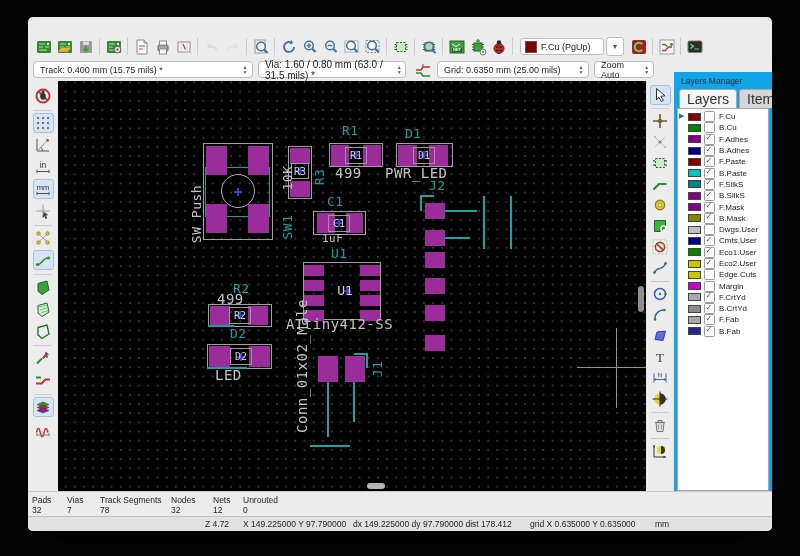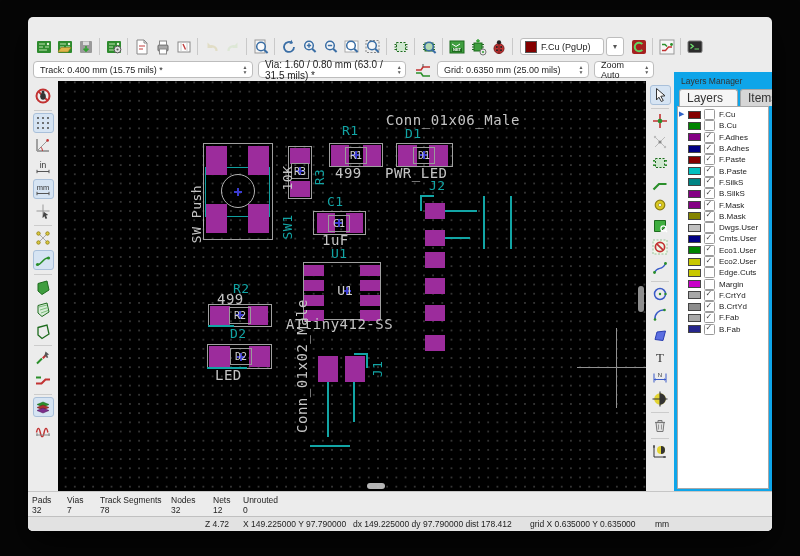--- a/index.html
+++ b/index.html
@@ -46,21 +46,21 @@
           font-family:"DejaVu Sans Mono",monospace;color:#d0d0d0;}
   .refplain{border:none;}
   .pcircle{position:absolute;border:1.5px solid #b0b0b0;border-radius:50%;box-sizing:border-box;}
   .crossv,.crossh{position:absolute;background:#3b3bd0;}
   .sbv{position:absolute;width:6px;border-radius:3px;background:#a8a8a8;opacity:.85;}
   .sbh{position:absolute;height:6px;border-radius:3px;background:#c9c9c9;opacity:.9;}
   
   #layers-panel{position:absolute;left:646px;top:55px;width:98px;height:419px;background:#0ea5e9;box-sizing:border-box;padding:2px 3px 0 3px;}
   #lm-title{font-size:8.5px;color:#333;padding:2px 0 3px 4px;}
   #lm-tabs{display:flex;margin-left:2px;}
-  .lm-tab{font-size:12px;color:#333;border:1px solid #a8a8a8;border-bottom:none;border-radius:3px 3px 0 0;padding:1px 14px 1px 7px;background:#d6d6d6;margin-right:2px;}
+  .lm-tab{font-size:14px;color:#333;border:1px solid #a8a8a8;border-bottom:none;border-radius:3px 3px 0 0;padding:1px 7px 1px 7px;background:#d6d6d6;margin-right:2px;}
   .lm-tab.active{background:#f5f5f5;}
   #layers-list{background:#ffffff;border:1px solid #a8a8a8;height:383px;box-sizing:border-box;padding-top:2px;overflow:hidden;}
   .lrow{display:flex;align-items:center;height:11.3px;position:relative;padding-left:10px;}
   .lrow.selected::before{content:"▶";position:absolute;left:1px;top:1px;font-size:7px;color:#2d62c8;}
   .lsw{width:13px;height:8px;border:1px solid #444;box-sizing:border-box;flex:0 0 auto;}
   .lcb{width:9px;height:9px;border:1px solid #9a9a9a;background:#fff;border-radius:1.5px;margin-left:3px;flex:0 0 auto;position:relative;}
   .lcb.on::after{content:"✓";position:absolute;left:0.5px;top:-1.5px;font-size:8px;color:#444;}
   .lname{font-size:8px;color:#222;margin-left:4px;white-space:nowrap;}
   
   #statusbar{position:absolute;left:0;top:474px;width:744px;height:40px;background:#ececec;border-top:1px solid #c6c6c6;font-size:8.5px;color:#222;}
@@ -569,28 +569,27 @@
         <div class="crossv" style="left: 182.25px; top: 272px; width: 1.5px; height: 8px;"></div>
         <div class="crossh" style="left: 238px; top: 89.25px; width: 8px; height: 1.5px;"></div>
         <div class="crossv" style="left: 241.25px; top: 86px; width: 1.5px; height: 8px;"></div>
         <div class="refbox" style="left: 287px; top: 66px; width: 22px; height: 17px; font-size: 10px;">R1</div>
         <div class="refbox" style="left: 355px; top: 66px; width: 22px; height: 17px; font-size: 10px;">D1</div>
         <div class="refbox" style="left: 233px; top: 82px; width: 18px; height: 16px; font-size: 10px;">R3</div>
         <div class="refbox" style="left: 270px; top: 134px; width: 22px; height: 17px; font-size: 10px;">C1</div>
         <div class="refbox" style="left: 171px; top: 226px; width: 22px; height: 17px; font-size: 10px;">R2</div>
         <div class="refbox" style="left: 172px; top: 267px; width: 22px; height: 17px; font-size: 10px;">D2</div>
         <div class="refbox refplain" style="left: 272px; top: 199px; width: 30px; height: 20px; font-size: 13px;">U1</div>
-        <div class="pcbtext" style="font-size: 14px; color: rgb(196, 196, 196); left: 328px; top: 31px;">Conn_01x06_Male</div>
         <div class="pcbtext" style="font-size: 13px; color: rgb(18, 165, 165); left: 284px; top: 42px;">R1</div>
         <div class="pcbtext" style="font-size: 14px; color: rgb(196, 196, 196); left: 277px; top: 84px;">499</div>
         <div class="pcbtext" style="font-size: 13px; color: rgb(18, 165, 165); left: 347px; top: 45px;">D1</div>
         <div class="pcbtext" style="font-size: 14px; color: rgb(196, 196, 196); left: 327px; top: 84px;">PWR_LED</div>
         <div class="pcbtext" style="font-size: 13px; color: rgb(18, 165, 165); left: 371px; top: 97px;">J2</div>
         <div class="pcbtext" style="font-size: 13px; color: rgb(18, 165, 165); left: 269px; top: 113px;">C1</div>
-        <div class="pcbtext" style="font-size: 14px; color: rgb(196, 196, 196); left: 264px; top: 151px;">1uF</div>
+        <div class="pcbtext" style="font-size: 11px; color: rgb(196, 196, 196); left: 264px; top: 151px;">1uF</div>
         <div class="pcbtext" style="font-size: 13px; color: rgb(18, 165, 165); left: 273px; top: 165px;">U1</div>
         <div class="pcbtext" style="font-size: 14px; color: rgb(196, 196, 196); left: 228px; top: 235px;">ATtiny412-SS</div>
         <div class="pcbtext" style="font-size: 13px; color: rgb(18, 165, 165); left: 175px; top: 200px;">R2</div>
         <div class="pcbtext" style="font-size: 14px; color: rgb(196, 196, 196); left: 159px; top: 210px;">499</div>
         <div class="pcbtext" style="font-size: 13px; color: rgb(18, 165, 165); left: 172px; top: 245px;">D2</div>
         <div class="pcbtext" style="font-size: 14px; color: rgb(196, 196, 196); left: 157px; top: 286px;">LED</div>
         <div class="pcbtext" style="font-size: 13px; color: rgb(196, 196, 196); left: 138px; top: 133px; transform: translate(-50%, -50%) rotate(-90deg);">SW_Push</div>
         <div class="pcbtext" style="font-size: 13px; color: rgb(196, 196, 196); left: 229px; top: 97px; transform: translate(-50%, -50%) rotate(-90deg);">10K</div>
         <div class="pcbtext" style="font-size: 13px; color: rgb(18, 165, 165); left: 229px; top: 146px; transform: translate(-50%, -50%) rotate(-90deg);">SW1</div>
         <div class="pcbtext" style="font-size: 13px; color: rgb(18, 165, 165); left: 261px; top: 96px; transform: translate(-50%, -50%) rotate(-90deg);">R3</div>

